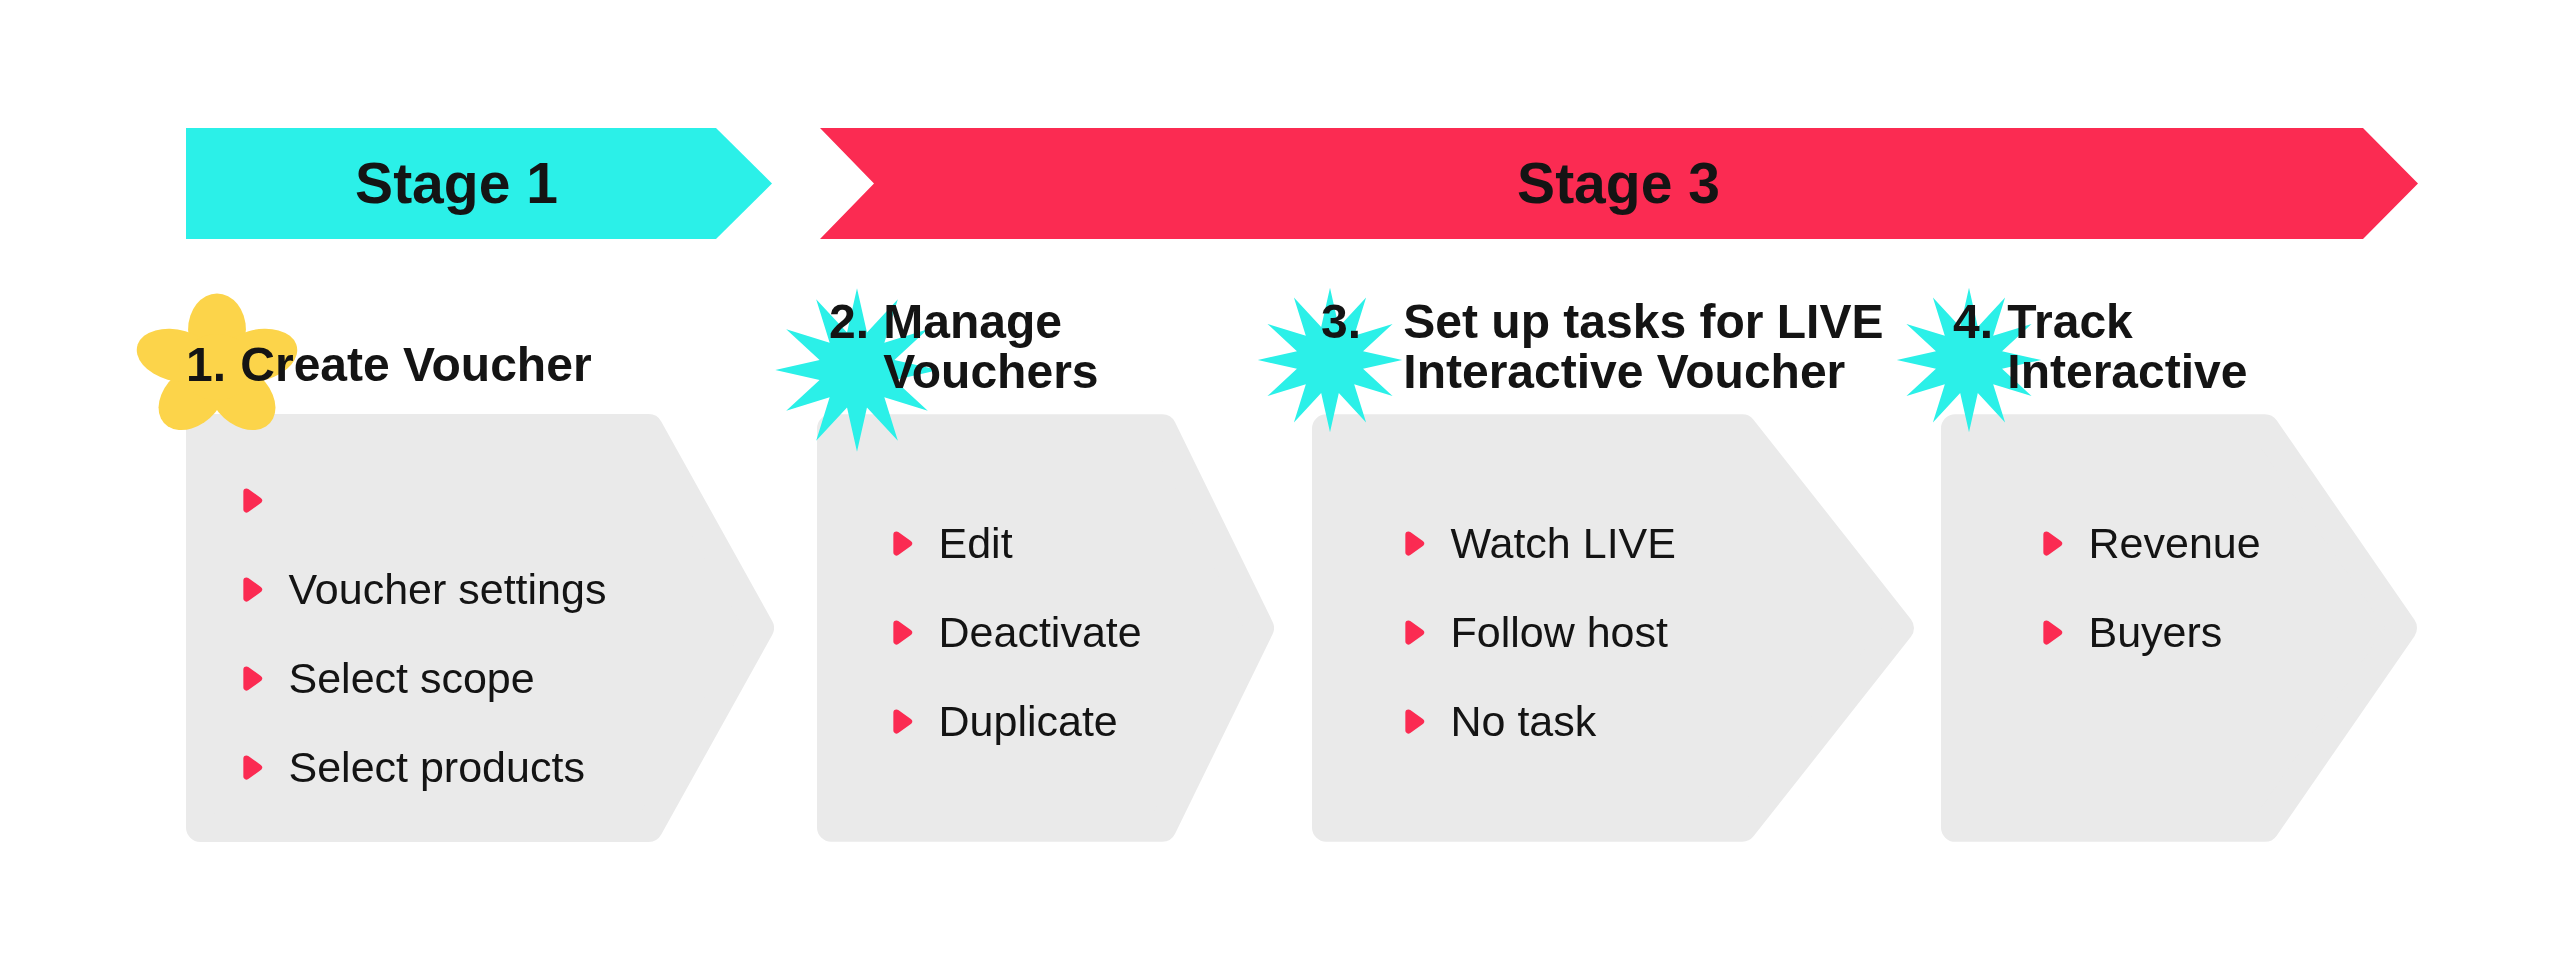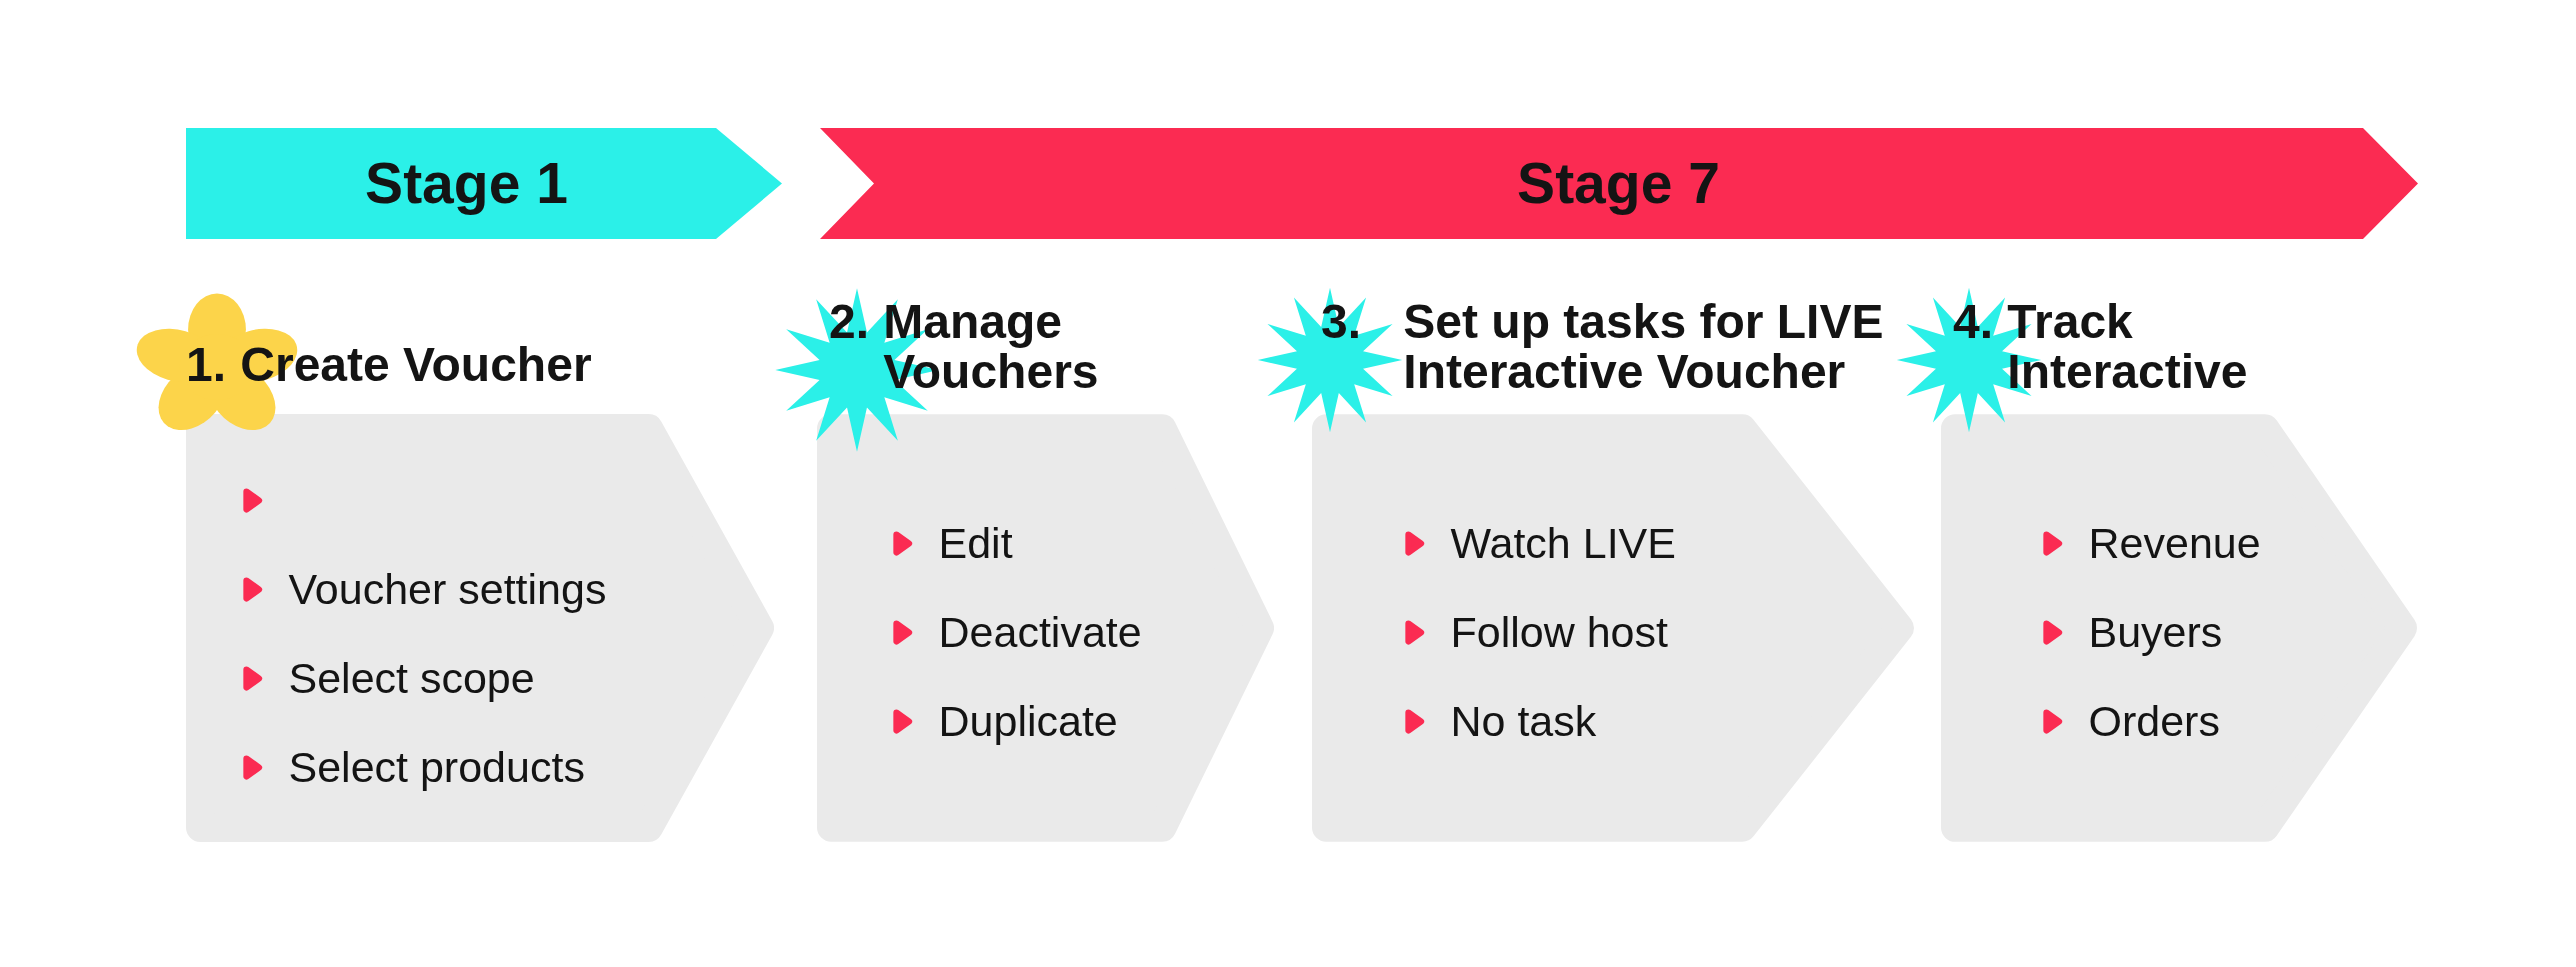--- a/index.html
+++ b/index.html
@@ -10,21 +10,20 @@
   }
   
   .banner{position:absolute;top:128px;height:111px;}
   .banner .label{
     display:block;width:100%;line-height:111px;text-align:center;
     font-size:57px;font-weight:700;letter-spacing:0;color:var(--c-text,#141414);
   }
   .banner-1{
     left:186px;width:586px;background:var(--c-cyan,#2BF0E8);
     clip-path:polygon(0 0,530px 0,100% 50%,530px 100%,0 100%);
-    padding-left:10px;
   }
   .banner-1 .label{padding-right:45px;box-sizing:border-box;}
   .banner-2{
     left:820px;width:1598px;background:var(--c-red,#FB2B52);
     clip-path:polygon(0 0,1543px 0,100% 50%,1543px 100%,0 100%,54px 50%);
   }
   .banner-2 .label{padding-left:54px;padding-right:55px;box-sizing:border-box;}
   
   .panel{position:absolute;top:414px;height:428px;z-index:1;}
   .panel svg{display:block;width:100%;height:100%;}
@@ -68,21 +67,21 @@
 </style>
 </head>
 <body>
 
 <div class="canvas">
 
   <div class="banner banner-1">
     <span class="label">Stage 1</span>
   </div>
   <div class="banner banner-2">
-    <span class="label">Stage 7</span>
+    <span class="label">Stage 3</span>
   </div>
 
   <div class="panel panel-1">
     <svg viewBox="0 0 657 478">
         <polygon class="panel-shape" points="16,16 517,16 641,239 517,462 16,462"></polygon>
       </svg>
   </div>
   <div class="panel panel-2">
     <svg viewBox="0 0 511 478">
         <polygon class="panel-shape" points="16,16 386,16 495,239 386,462 16,462"></polygon>
@@ -218,22 +217,16 @@
           <polygon points="5,5 19,15 5,25"></polygon>
         </svg>
       <span class="txt">Revenue</span>
     </div>
     <div class="item">
       <svg class="bullet" viewBox="0 0 24 30">
           <polygon points="5,5 19,15 5,25"></polygon>
         </svg>
       <span class="txt">Buyers</span>
     </div>
-    <div class="item">
-      <svg class="bullet" viewBox="0 0 24 30">
-          <polygon points="5,5 19,15 5,25"></polygon>
-        </svg>
-      <span class="txt">Orders</span>
-    </div>
   </div>
 
 </div>
 
 
 </body></html>

